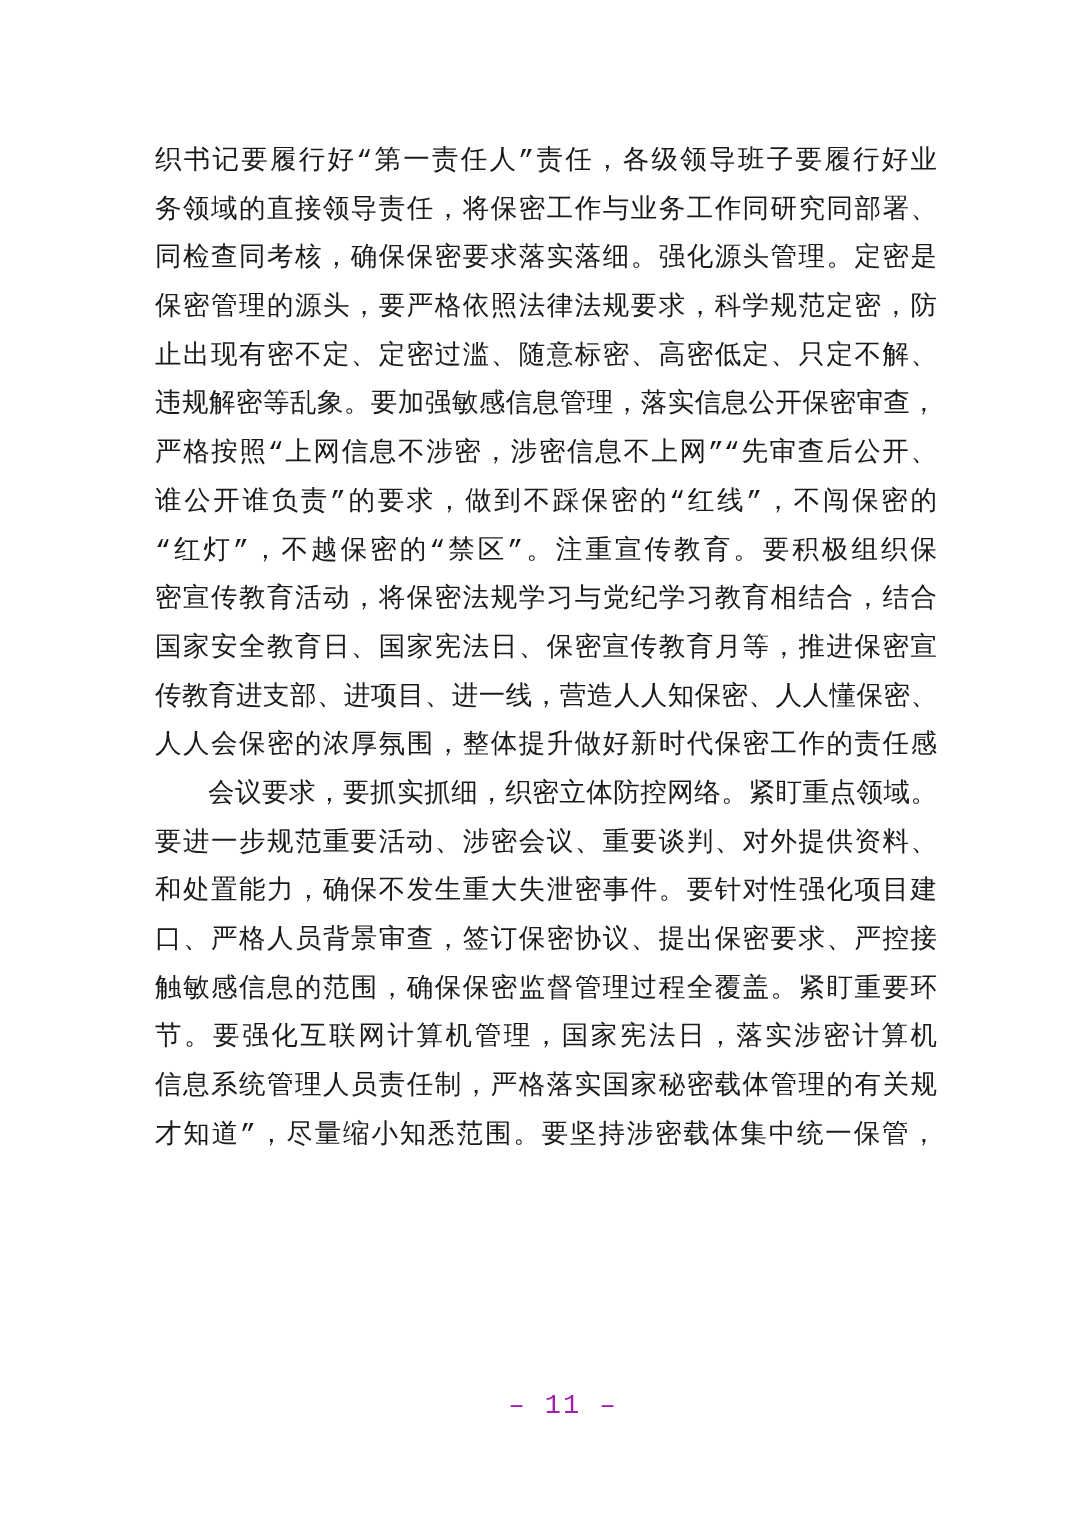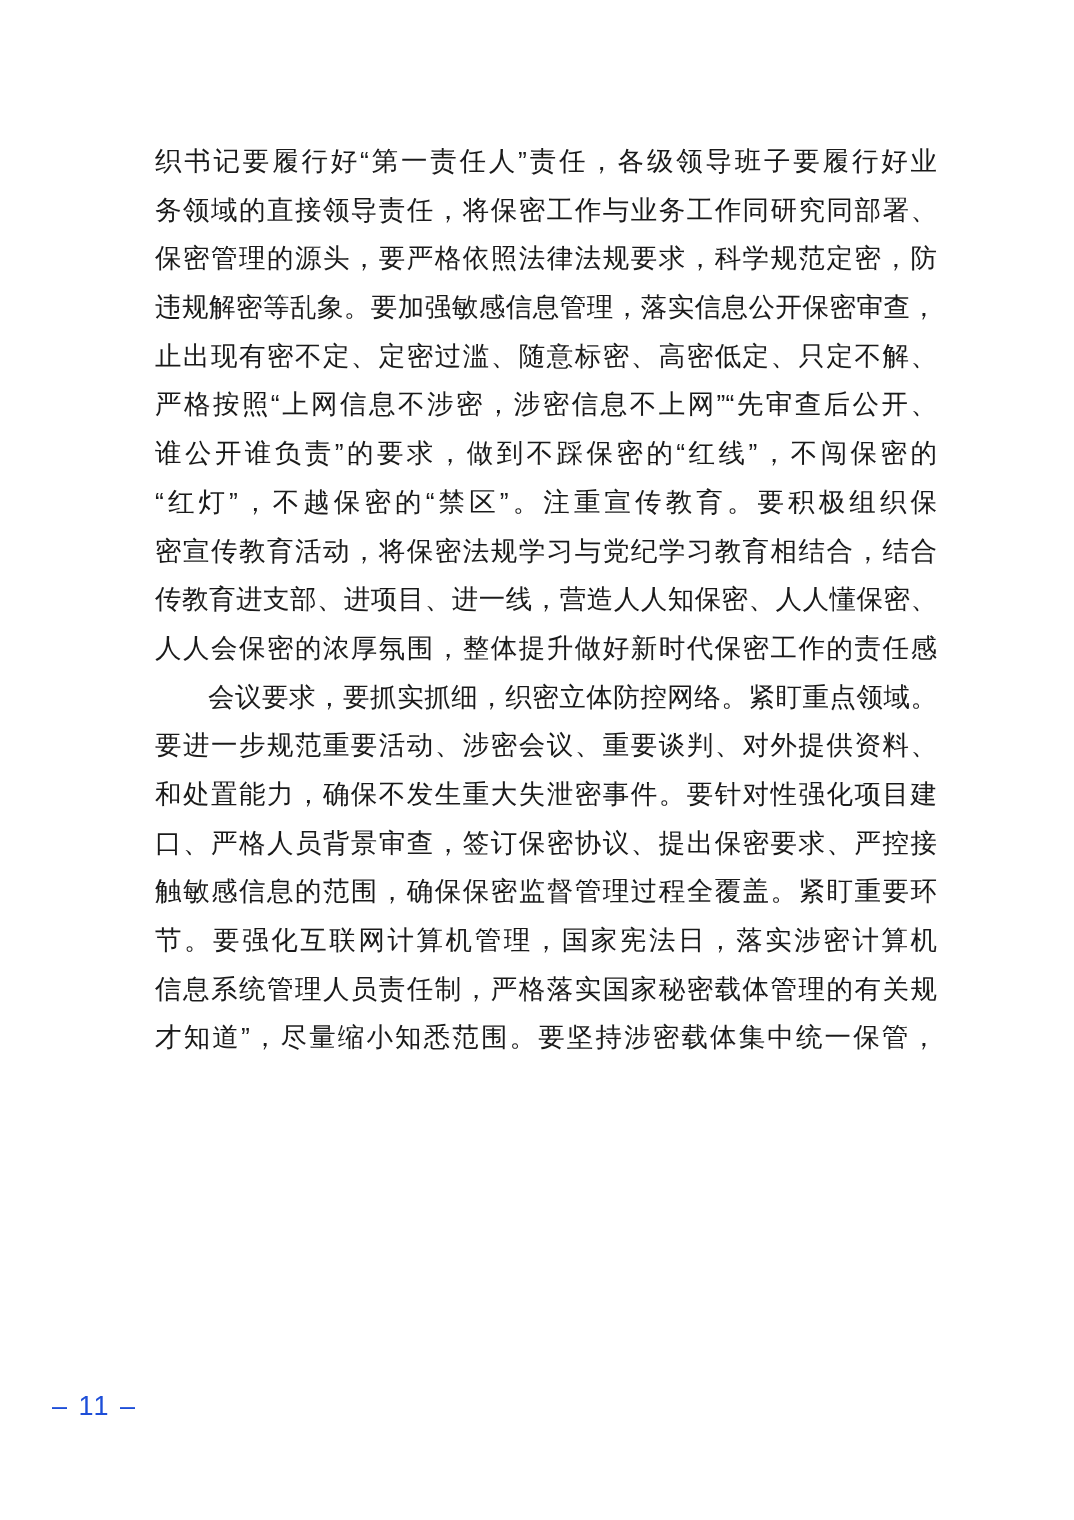--- a/index.html
+++ b/index.html
@@ -5,21 +5,21 @@
   html, body {
     margin: 0;
     padding: 0;
     background: #ffffff;
   }
   .page {
     position: relative;
     width: 1074px;
     height: 1520px;
     background: #ffffff;
-    font-family: Liberation Sans, sans-serif;
+    font-family: Liberation Mono, monospace;
     color: #1a1a1a;
     overflow: hidden;
   }
   .textblock {
     position: absolute;
     left: 155px;
     top: 137px;
     width: 782px;
   }
   .line {
@@ -38,40 +38,43 @@
   .line.indent {
     padding-left: 53px;
   }
   .footer {
     position: absolute;
     top: 1390px;
     left: 0;
     width: 100%;
     box-sizing: border-box;
     padding-left: 52px;
+    text-align: center;
     font-size: 27px;
     line-height: 32px;
-    color: #1d4ed8;
+    color: #a21caf;
     letter-spacing: 2px;
   }
 </style>
 </head>
 <body>
 
 <div class="page">
   <div class="textblock">
     <div class="line">织书记要履行好“第一责任人”责任，各级领导班子要履行好业</div>
     <div class="line">务领域的直接领导责任，将保密工作与业务工作同研究同部署、</div>
+    <div class="line">同检查同考核，确保保密要求落实落细。强化源头管理。定密是</div>
     <div class="line">保密管理的源头，要严格依照法律法规要求，科学规范定密，防</div>
+    <div class="line">止出现有密不定、定密过滥、随意标密、高密低定、只定不解、</div>
     <div class="line">违规解密等乱象。要加强敏感信息管理，落实信息公开保密审查，</div>
-    <div class="line">止出现有密不定、定密过滥、随意标密、高密低定、只定不解、</div>
     <div class="line">严格按照“上网信息不涉密，涉密信息不上网”“先审查后公开、</div>
     <div class="line">谁公开谁负责”的要求，做到不踩保密的“红线”，不闯保密的</div>
     <div class="line">“红灯”，不越保密的“禁区”。注重宣传教育。要积极组织保</div>
     <div class="line">密宣传教育活动，将保密法规学习与党纪学习教育相结合，结合</div>
+    <div class="line">国家安全教育日、国家宪法日、保密宣传教育月等，推进保密宣</div>
     <div class="line">传教育进支部、进项目、进一线，营造人人知保密、人人懂保密、</div>
     <div class="line">人人会保密的浓厚氛围，整体提升做好新时代保密工作的责任感</div>
     <div class="line indent">会议要求，要抓实抓细，织密立体防控网络。紧盯重点领域。</div>
     <div class="line">要进一步规范重要活动、涉密会议、重要谈判、对外提供资料、</div>
     <div class="line">和处置能力，确保不发生重大失泄密事件。要针对性强化项目建</div>
     <div class="line">口、严格人员背景审查，签订保密协议、提出保密要求、严控接</div>
     <div class="line">触敏感信息的范围，确保保密监督管理过程全覆盖。紧盯重要环</div>
     <div class="line">节。要强化互联网计算机管理，国家宪法日，落实涉密计算机</div>
     <div class="line">信息系统管理人员责任制，严格落实国家秘密载体管理的有关规</div>
     <div class="line">才知道”，尽量缩小知悉范围。要坚持涉密载体集中统一保管，</div>

